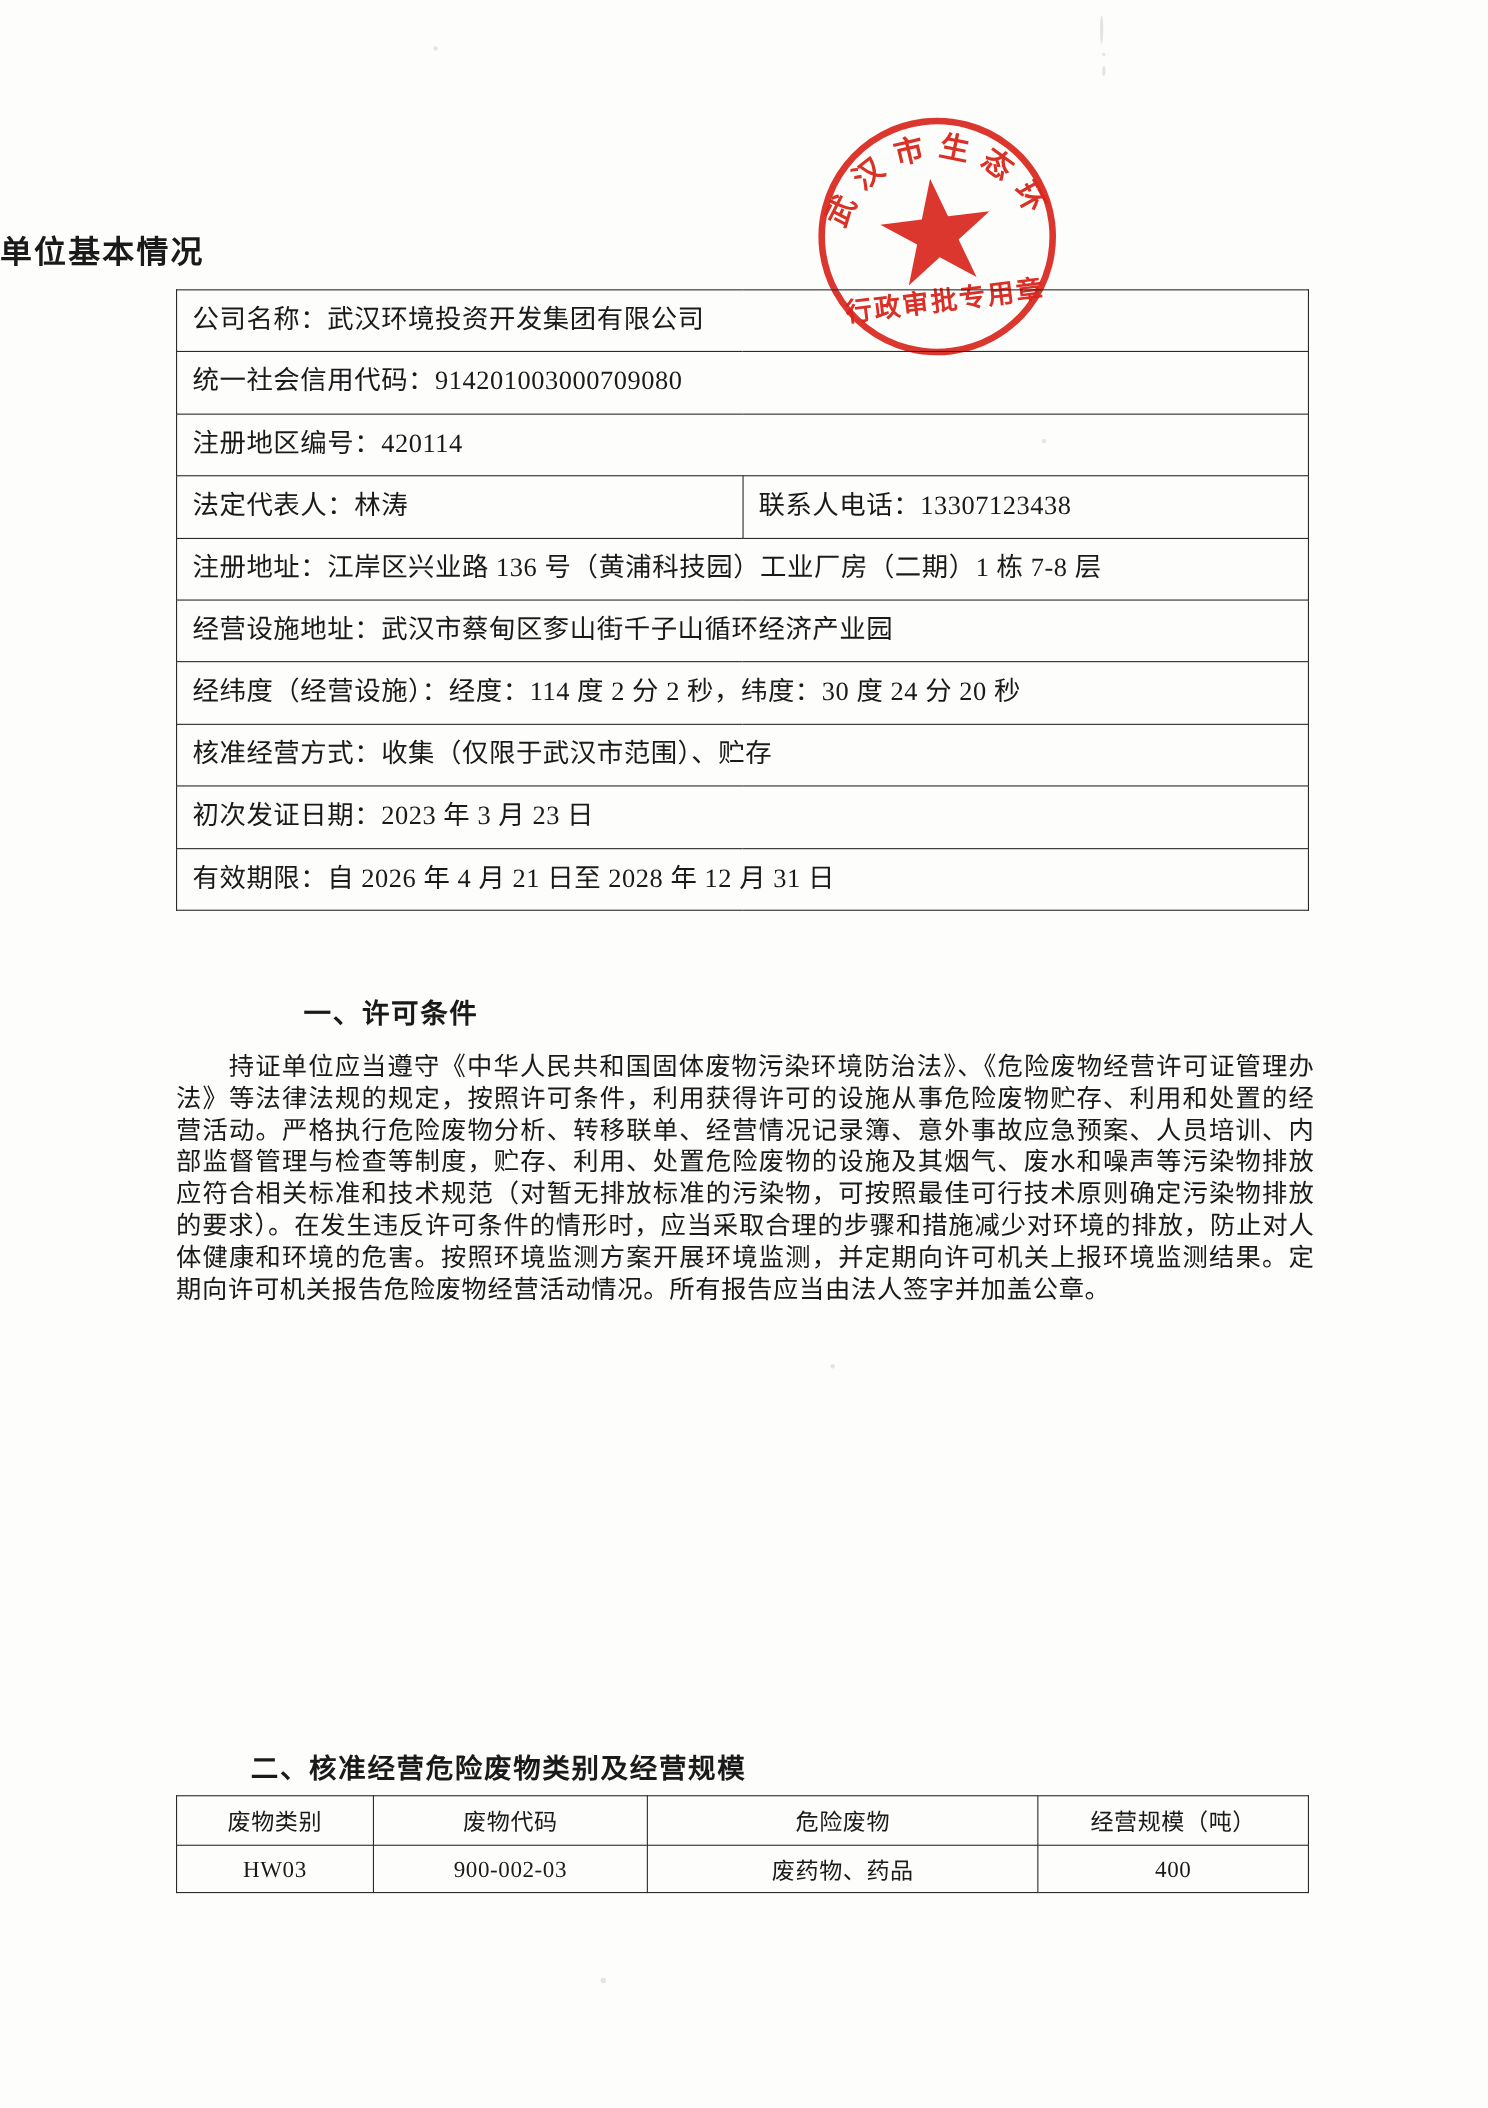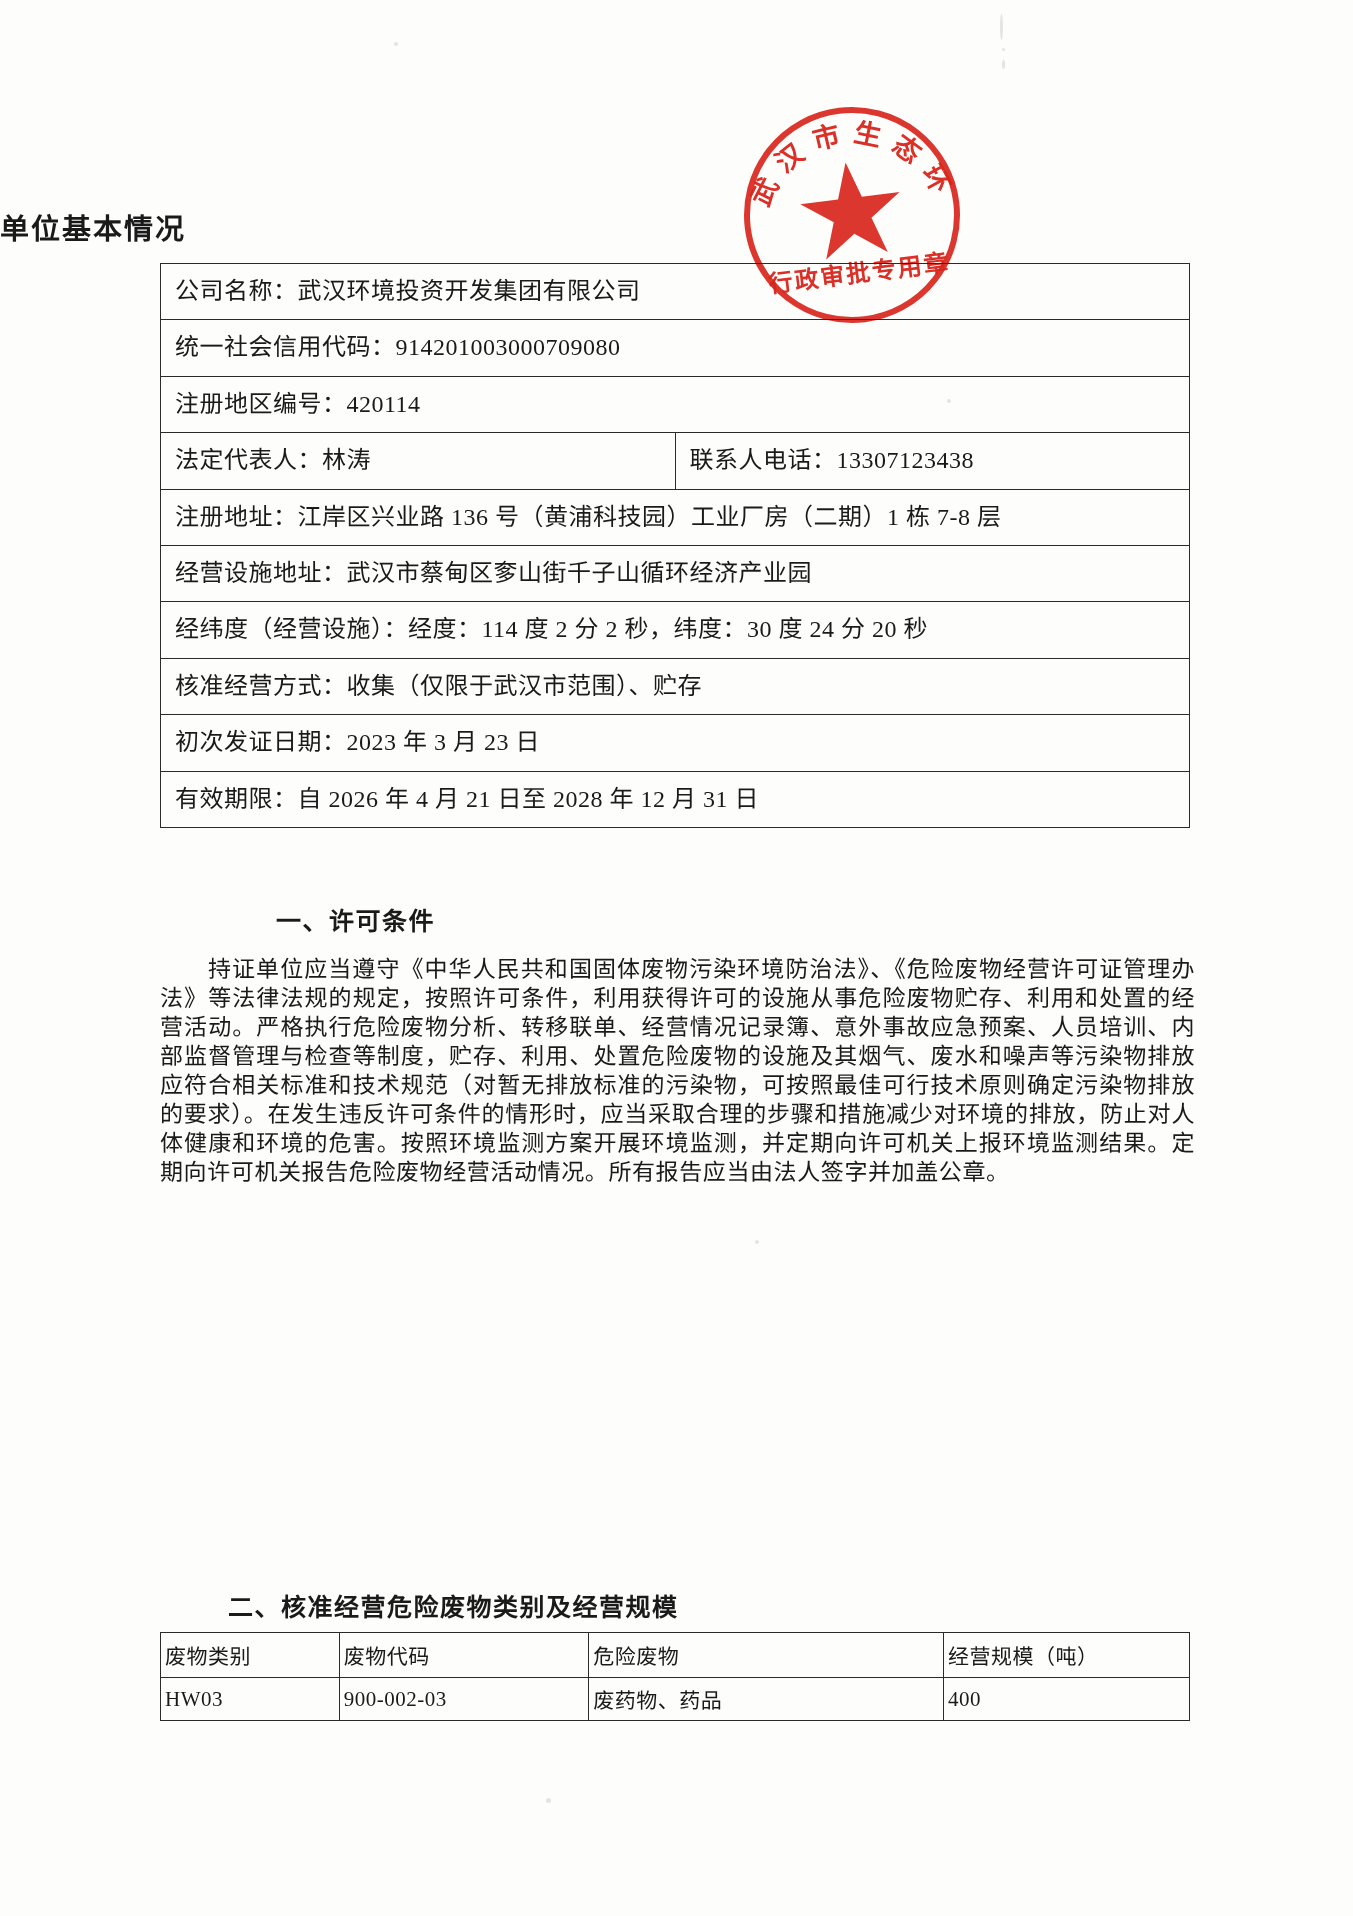--- a/index.html
+++ b/index.html
@@ -97,21 +97,21 @@
   }
 
   
   .waste-table {
     position: absolute;
     left: 160px;
     top: 1632px;
     width: 1030px;
     border-collapse: collapse;
     font-size: 21px;
-    text-align: left;
+    text-align: center;
   }
   .waste-table th,
   .waste-table td {
     border: 1.5px solid #2b2b2b;
     padding: 6px 4px;
     font-weight: normal;
     letter-spacing: .5px;
   }
   .waste-table thead th { height: 32px; }
   .waste-table tbody td { height: 28px; font-size: 21px; }

